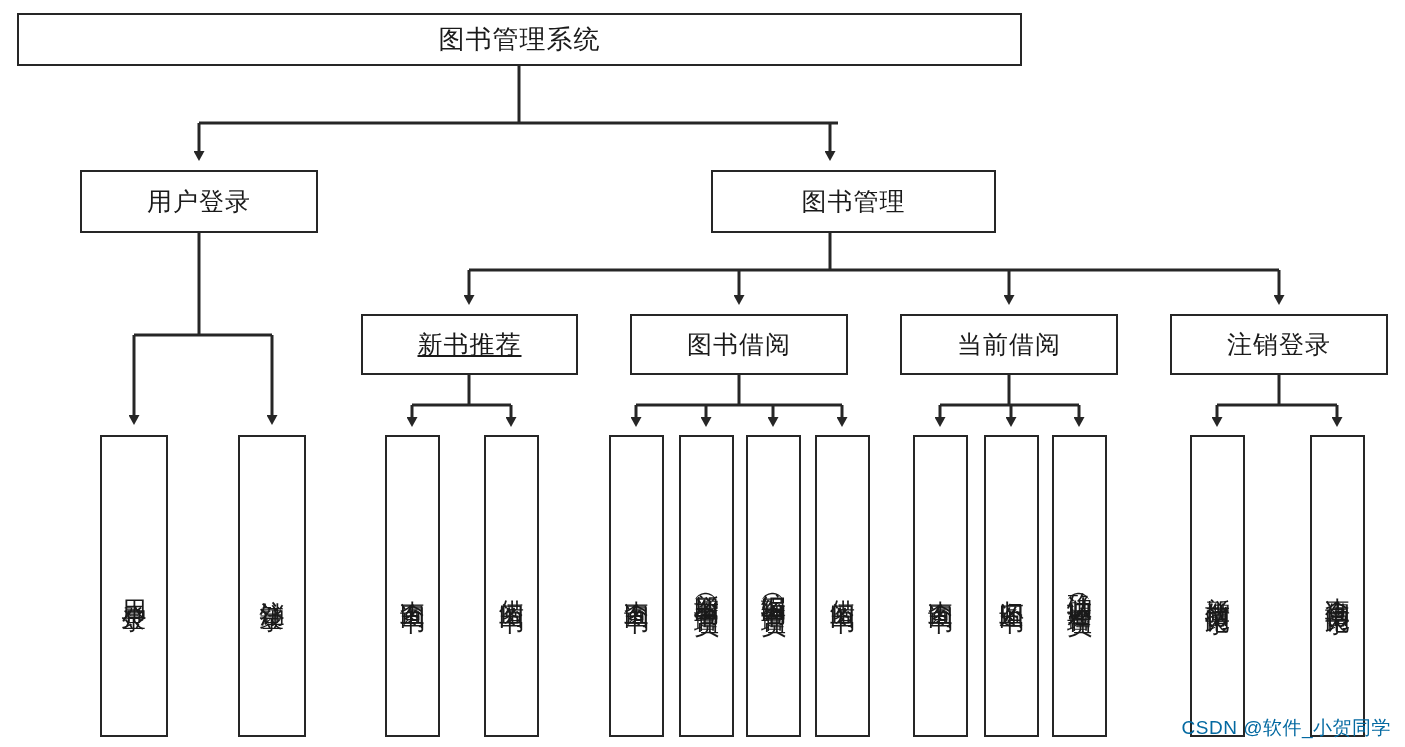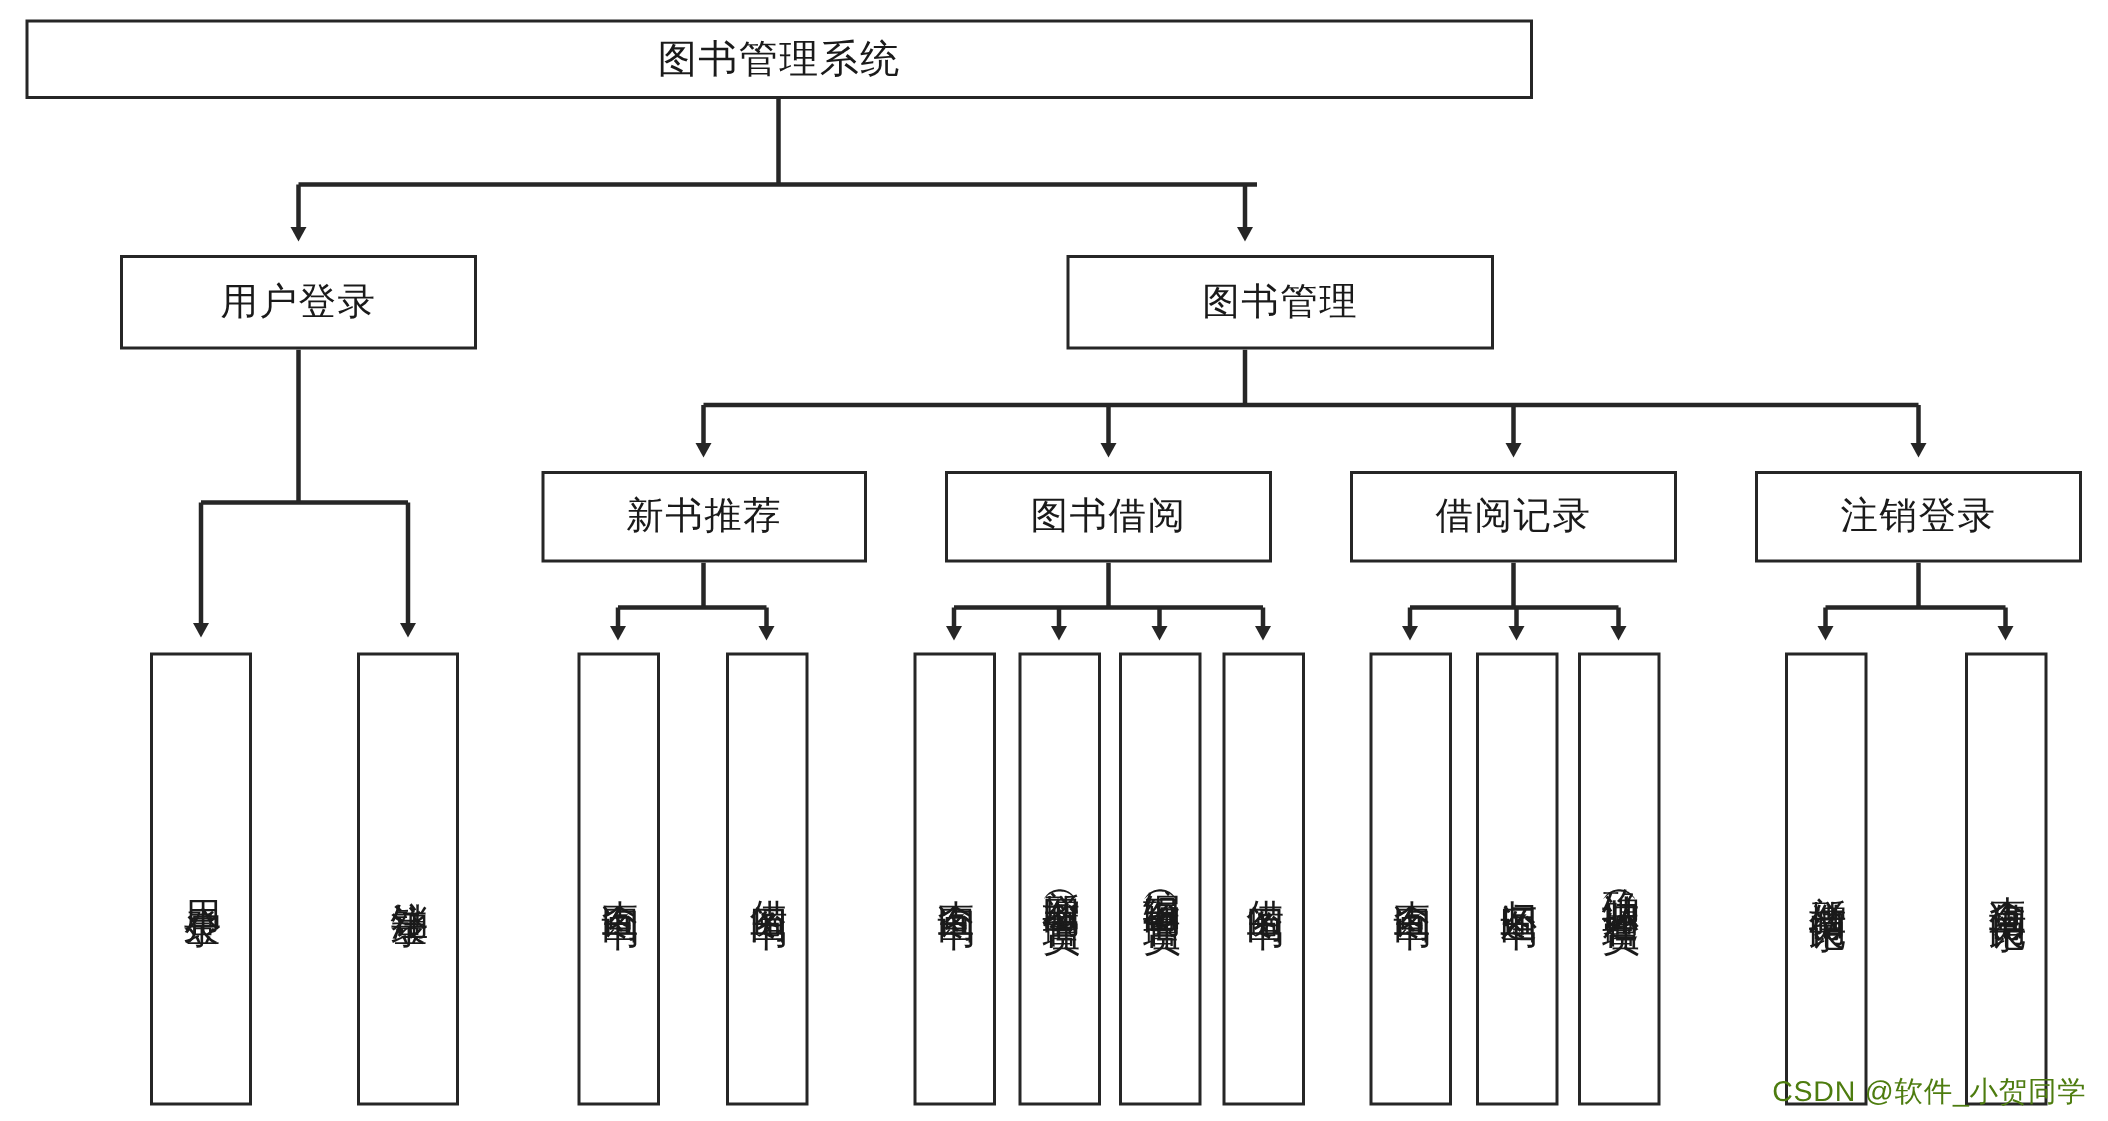--- a/index.html
+++ b/index.html
@@ -57,21 +57,21 @@
     writing-mode: vertical-rl;
     text-orientation: upright;
     white-space: nowrap;
     line-height: 1;
   }
   .watermark {
     position: absolute;
     right: 14px;
     bottom: 6px;
     font-size: 19px;
-    color: #4d7c0f;
+    color: #0369a1;
     white-space: nowrap;
     z-index: 3;
     letter-spacing: 0.5px;
   }
 </style>
 </head>
 <body>
 
 <div id="canvas">
 
@@ -129,28 +129,28 @@
     <span>图书管理系统</span>
   </div>
 
   <div class="node node-h" style="left: 80px; top: 170px; width: 238px; height: 63px;">
     <span>用户登录</span>
   </div>
   <div class="node node-h" style="left: 711px; top: 170px; width: 285px; height: 63px;">
     <span>图书管理</span>
   </div>
 
-  <div class="node node-h" style="left: 361px; top: 314px; width: 217px; height: 61px;">
+  <div class="node node-h" style="left: 361px; top: 314px; width: 217px; height: 61px; text-decoration: underline;">
     <span>新书推荐</span>
   </div>
   <div class="node node-h" style="left: 630px; top: 314px; width: 218px; height: 61px;">
     <span>图书借阅</span>
   </div>
   <div class="node node-h" style="left: 900px; top: 314px; width: 218px; height: 61px;">
-    <span>借阅记录</span>
+    <span>当前借阅</span>
   </div>
   <div class="node node-h" style="left: 1170px; top: 314px; width: 218px; height: 61px;">
     <span>注销登录</span>
   </div>
 
   <div class="node node-v" style="left: 100px; top: 435px; width: 68px; height: 302px;">
     <span class="vlabel">用户登录</span>
   </div>
   <div class="node node-v" style="left: 238px; top: 435px; width: 68px; height: 302px;">
     <span class="vlabel">注销登录</span>

